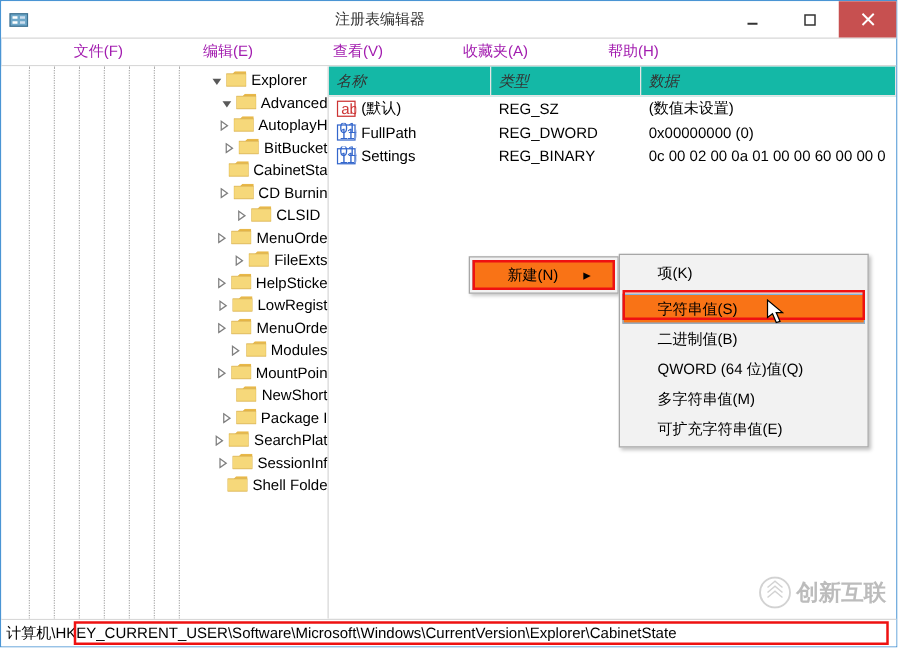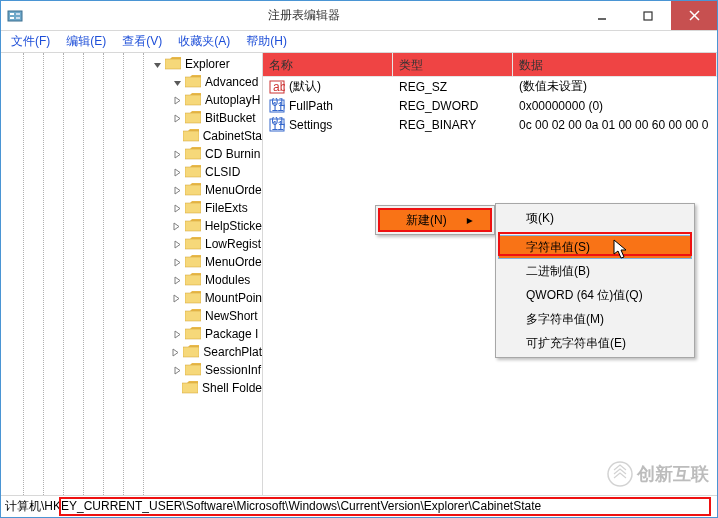--- a/index.html
+++ b/index.html
@@ -5,33 +5,33 @@
 *{box-sizing:border-box;margin:0;padding:0;font-family:"Microsoft YaHei","Segoe UI",Tahoma,sans-serif;font-size:12px;}
 body{background:#fff;}
 .window{width:718px;height:518px;border:1px solid #4a95d4;background:#fff;display:flex;flex-direction:column;position:relative;}
 .titlebar{height:30px;background:#fff;display:flex;align-items:center;border-bottom:1px solid #d8d8d8;}
 .sys-icon{width:28px;display:flex;align-items:center;justify-content:center;}
 .title{flex:1;text-align:center;color:#333;}
 .win-btns{display:flex;}
 .win-btn{width:46px;height:29px;display:flex;align-items:center;justify-content:center;color:#444;}
 .win-btn.close{background:#c75050;color:#fff;width:46px;}
 .menubar{height:22px;display:flex;align-items:center;padding:0 4px;border-bottom:1px solid #d8d8d8;gap:4px;}
-.menu-item{padding:2px 6px;color:#1d4ed8;}
+.menu-item{padding:2px 6px;color:#a21caf;margin-left:48px;}
 .content{flex:1;display:flex;overflow:hidden;}
 .tree-pane{width:262px;border-right:1px solid #d8d8d8;overflow:hidden;position:relative;background:#fff;}
-.tree{position:absolute;left:0;top:0;right:0;padding-top:2px;padding-left:16px;}
+.tree{position:absolute;left:16px;top:0;right:0;padding-top:2px;padding-left:16px;}
 .tree-row{display:flex;align-items:center;height:18px;white-space:nowrap;}
 .tree-row .sp{display:inline-block;}
 .expander{width:12px;height:12px;display:inline-flex;align-items:center;justify-content:center;color:#5b5b5b;margin-right:2px;}
 .folder-icon{width:16px;height:14px;display:inline-block;margin-right:4px;}
 .folder-icon svg{display:block;}
 .tree-label{color:#000;}
 .tree-row.open .expander{color:#000;}
 .list-pane{flex:1;display:flex;flex-direction:column;overflow:hidden;position:relative;}
-.list-header{height:24px;display:flex;border-bottom:1px solid #e5e5e5;background:#ef4444;}
+.list-header{height:24px;display:flex;border-bottom:1px solid #e5e5e5;background:#14b8a6;font-style:italic;}
 .col{padding:4px 6px;border-right:1px solid #e5e5e5;color:#333;}
 .col.name{width:130px;}
 .col.type{width:120px;}
 .col.data{flex:1;}
 .list-body{flex:1;position:relative;}
 .list-row{display:flex;height:19px;align-items:center;}
 .cell{padding:0 6px;overflow:hidden;white-space:nowrap;}
 .cell.name{width:130px;display:flex;align-items:center;gap:4px;}
 .cell.type{width:120px;}
 .cell.data{flex:1;}

